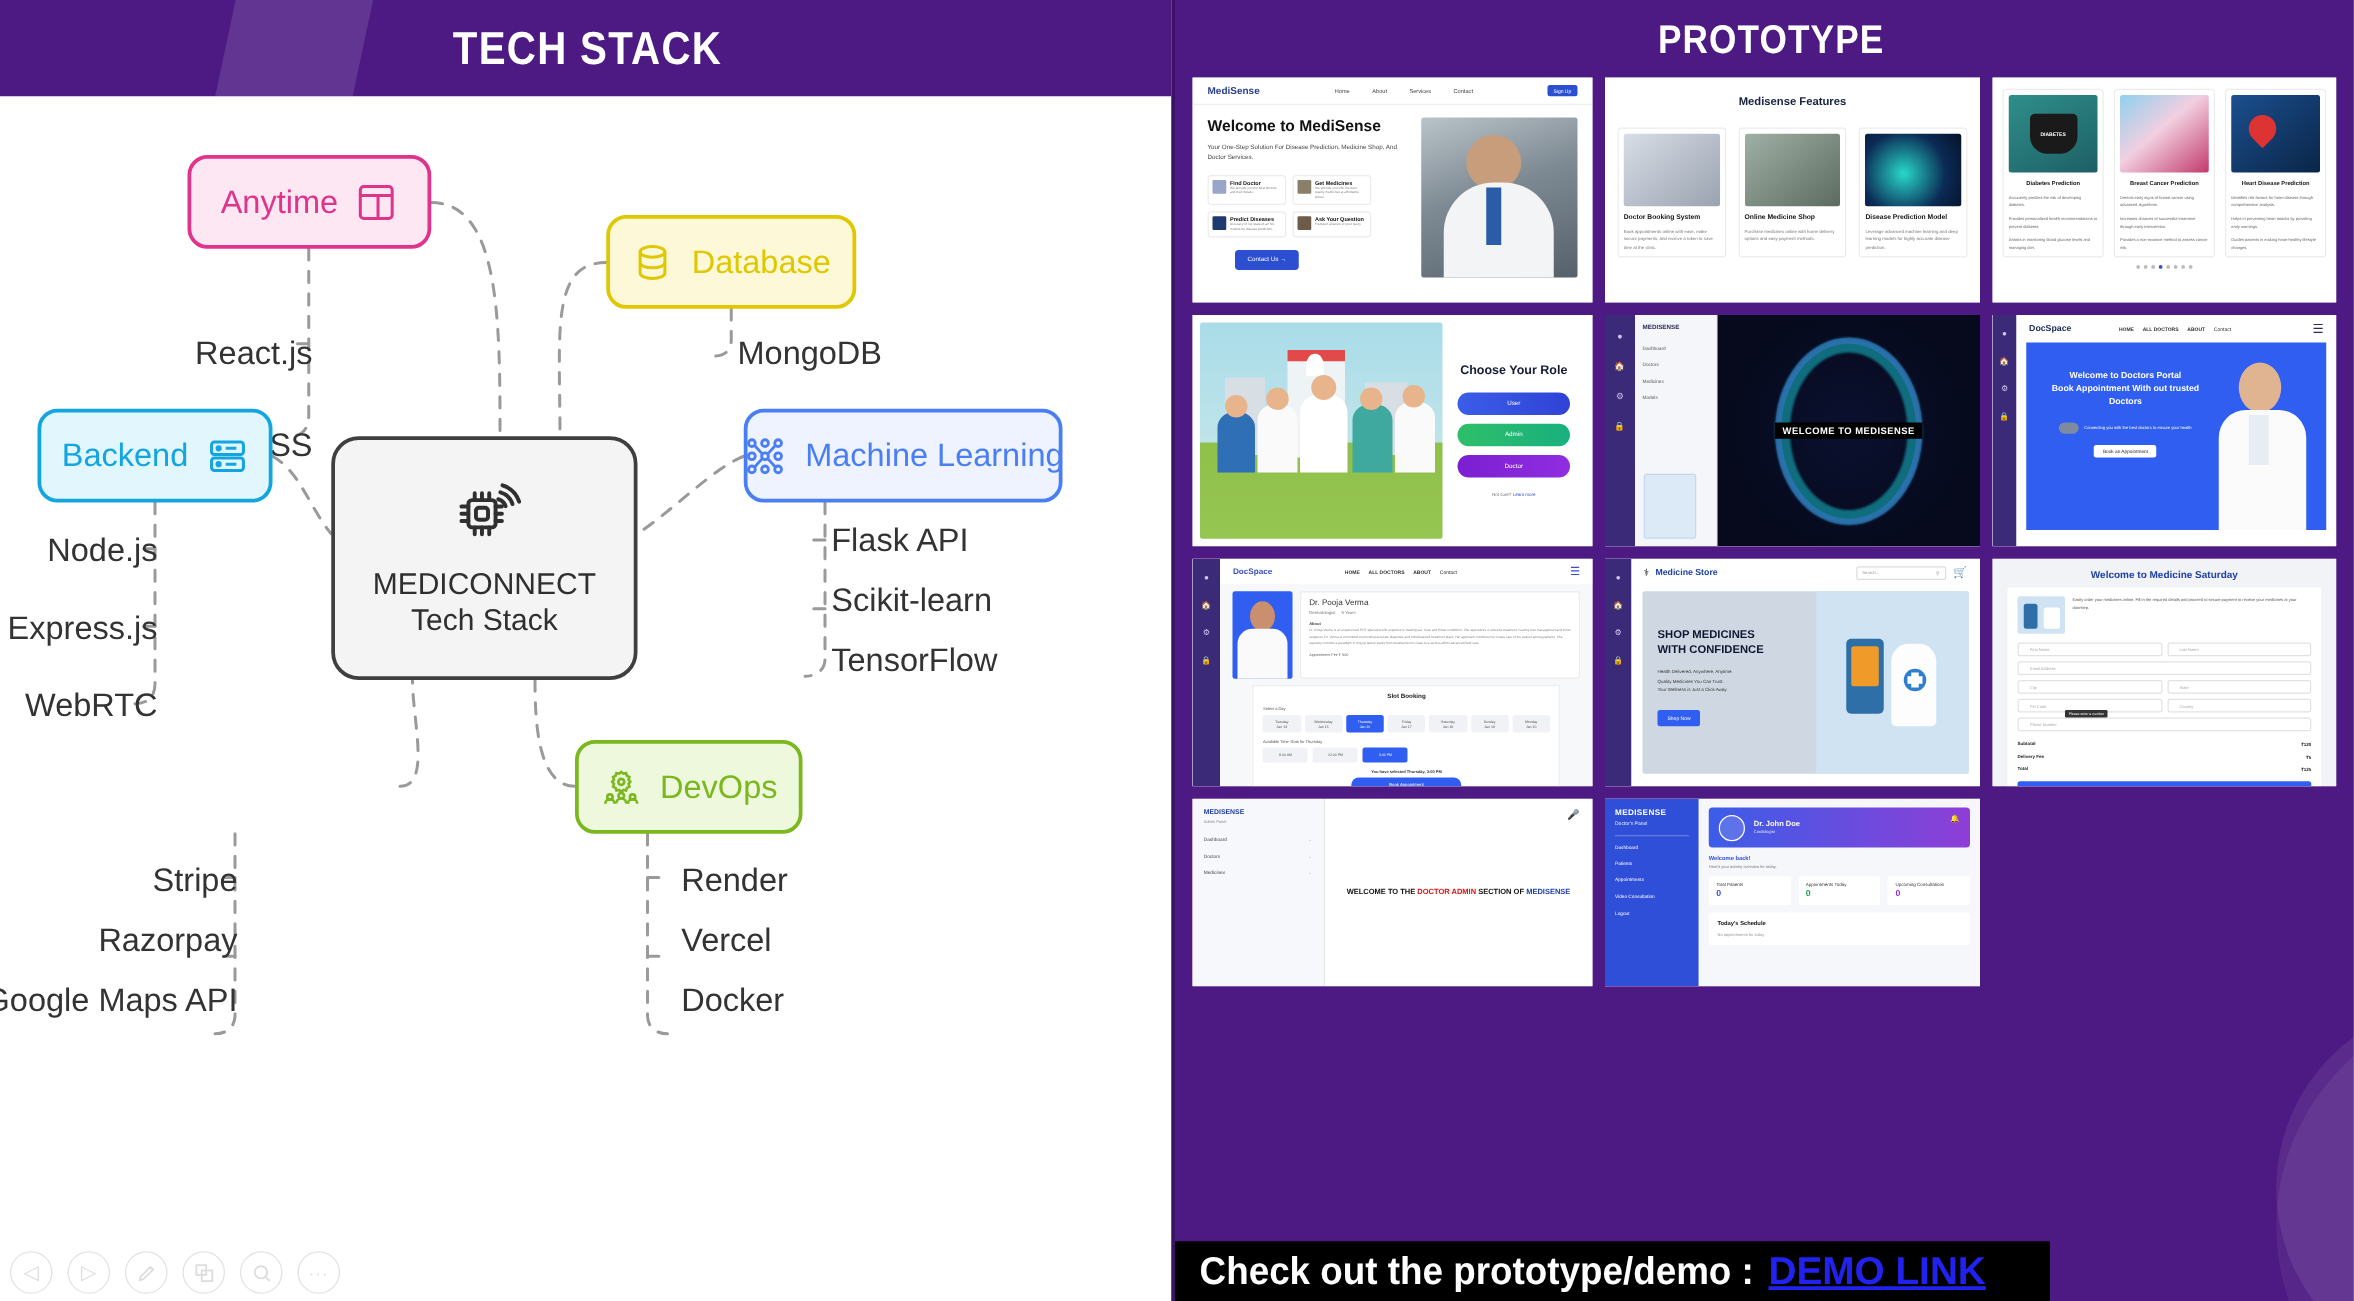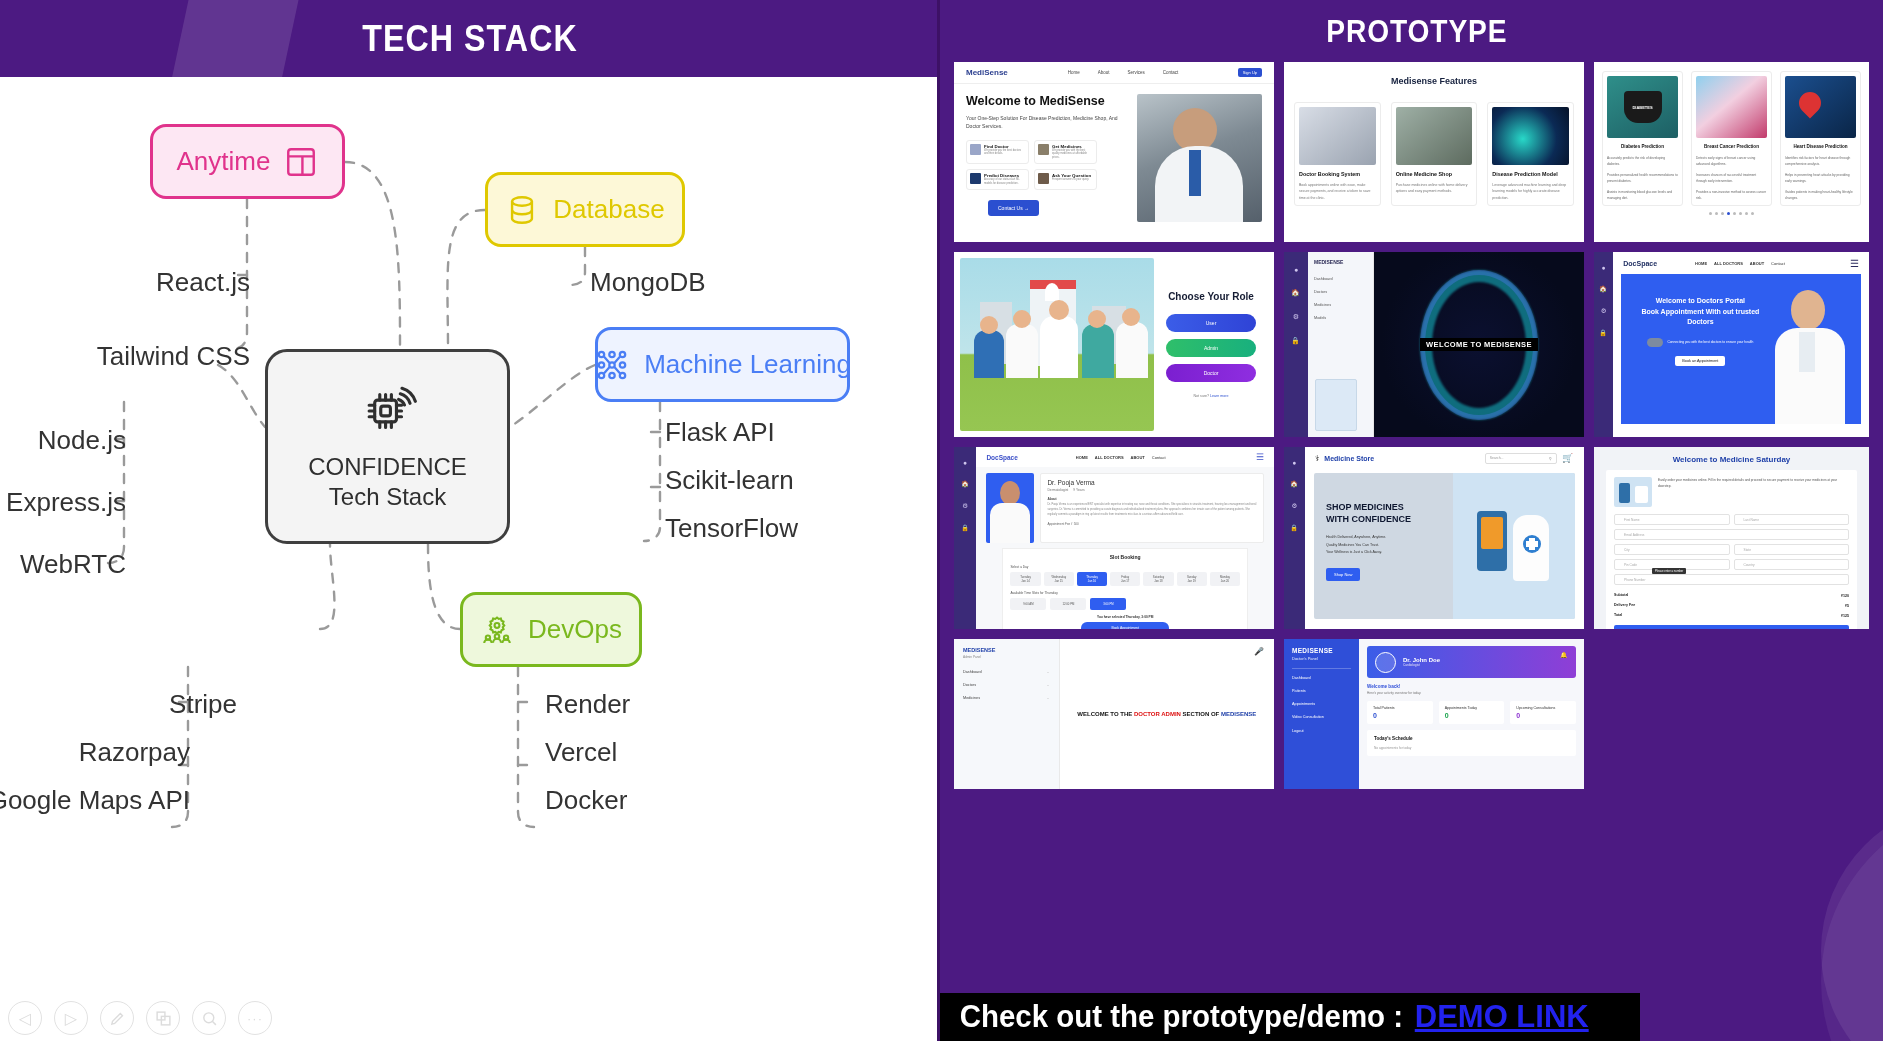--- a/index.html
+++ b/index.html
@@ -191,20 +191,33 @@
           <svg width="34" height="34" viewBox="0 0 24 24" fill="none" stroke="#dfc800" stroke-width="1.7">
             <ellipse cx="12" cy="6" rx="7" ry="3"></ellipse>
               <path d="M5 6v12c0 1.7 3.1 3 7 3s7-1.3 7-3V6"></path>
             <path d="M5 12c0 1.7 3.1 3 7 3s7-1.3 7-3"></path>
           </svg>
         </span>
         <span>Database</span>
       </div>
       <div class="leaf" style="left:590px; top:190px;">MongoDB</div>
 
+      <div class="node node-backend">
+        <span>Backend</span>
+        <span class="ico">
+          <svg width="34" height="34" viewBox="0 0 24 24" fill="none" stroke="#12a5e0" stroke-width="1.7">
+            <rect x="3" y="4" width="18" height="7" rx="1.6"></rect>
+              <rect x="3" y="13" width="18" height="7" rx="1.6"></rect>
+            <circle cx="7" cy="7.5" r="0.9" fill="#12a5e0"></circle>
+              <path d="M11 7.5h6"></path>
+            <circle cx="7" cy="16.5" r="0.9" fill="#12a5e0"></circle>
+              <path d="M11 16.5h6"></path>
+          </svg>
+        </span>
+      </div>
       <div class="leaf rt" style="left:126px; top:348px;">Node.js</div>
       <div class="leaf rt" style="left:126px; top:410px;">Express.js</div>
       <div class="leaf rt" style="left:126px; top:472px;">WebRTC</div>
 
       <div class="node node-ml">
         <span class="ico">
           <svg width="36" height="36" viewBox="0 0 24 24" fill="none" stroke="#4a7ef5" stroke-width="1.5">
             <circle cx="5" cy="5" r="1.8"></circle>
               <circle cx="12" cy="5" r="1.8"></circle>
               <circle cx="19" cy="5" r="1.8"></circle>
@@ -216,21 +229,21 @@
               <circle cx="19" cy="19" r="1.8"></circle>
             <path d="M6.6 6.4 10.4 10.6M13.6 10.6 17.4 6.4M6.6 17.6 10.4 13.4M13.6 13.4 17.4 17.6"></path>
           </svg>
         </span>
         <span>Machine Learning</span>
       </div>
       <div class="leaf" style="left:665px; top:340px;">Flask API</div>
       <div class="leaf" style="left:665px; top:388px;">Scikit-learn</div>
       <div class="leaf" style="left:665px; top:436px;">TensorFlow</div>
 
-      <div class="leaf rt" style="left:190px; top:612px;margin-left:47px;">Stripe</div>
+      <div class="leaf rt" style="left:190px; top:612px;">Stripe</div>
       <div class="leaf rt" style="left:190px; top:660px;">Razorpay</div>
       <div class="leaf rt" style="left:190px; top:708px;">Google Maps API</div>
 
       <div class="node node-devops">
         <span class="ico">
           <svg width="34" height="34" viewBox="0 0 24 24" fill="none" stroke="#7ab81e" stroke-width="1.5">
             <path d="M12 3.2l1.2 1 1.5-.3.5 1.5 1.4.7-.5 1.5 1 1.2-1 1.2.5 1.5-1.4.7-.5 1.5-1.5-.3-1.2 1-1.2-1-1.5.3-.5-1.5-1.4-.7.5-1.5-1-1.2 1-1.2-.5-1.5 1.4-.7.5-1.5 1.5.3z"></path>
             <circle cx="12" cy="8.8" r="1.7"></circle>
             <circle cx="12" cy="16.6" r="1.6"></circle>
               <path d="M9.2 21a2.8 2.8 0 0 1 5.6 0"></path>
@@ -250,21 +263,21 @@
         <span class="ico">
           <svg width="58" height="58" viewBox="0 0 24 24" fill="none" stroke="#2f2f2f" stroke-width="1.3" stroke-linecap="round">
             <rect x="6.5" y="7.5" width="9" height="9" rx="1.2"></rect>
             <rect x="9" y="10" width="4" height="4" rx="1"></rect>
             <path d="M8.6 7.5V5.2M11 7.5V5.2M13.4 7.5V5.2M8.6 16.5v2.3M11 16.5v2.3M13.4 16.5v2.3"></path>
             <path d="M6.5 9.6H4.2M6.5 12H4.2M6.5 14.4H4.2M15.5 9.6h2.1M15.5 12h2.1M15.5 14.4h2.1"></path>
             <path d="M16.4 7.2a3.6 3.6 0 0 1 2.4 2.3M17.1 4.9a6 6 0 0 1 4 3.9M17.8 2.6a8.4 8.4 0 0 1 5.5 5.4"></path>
           </svg>
         </span>
         <div class="ctitle">
-          <div>CONFIDENCE</div>
+          <div>MEDICONNECT</div>
           <div>Tech Stack</div>
         </div>
       </div>
     </div>
 
     <div class="toolbar">
       <div class="tb-btn">
           <span>◁</span>
         </div>
       <div class="tb-btn">

